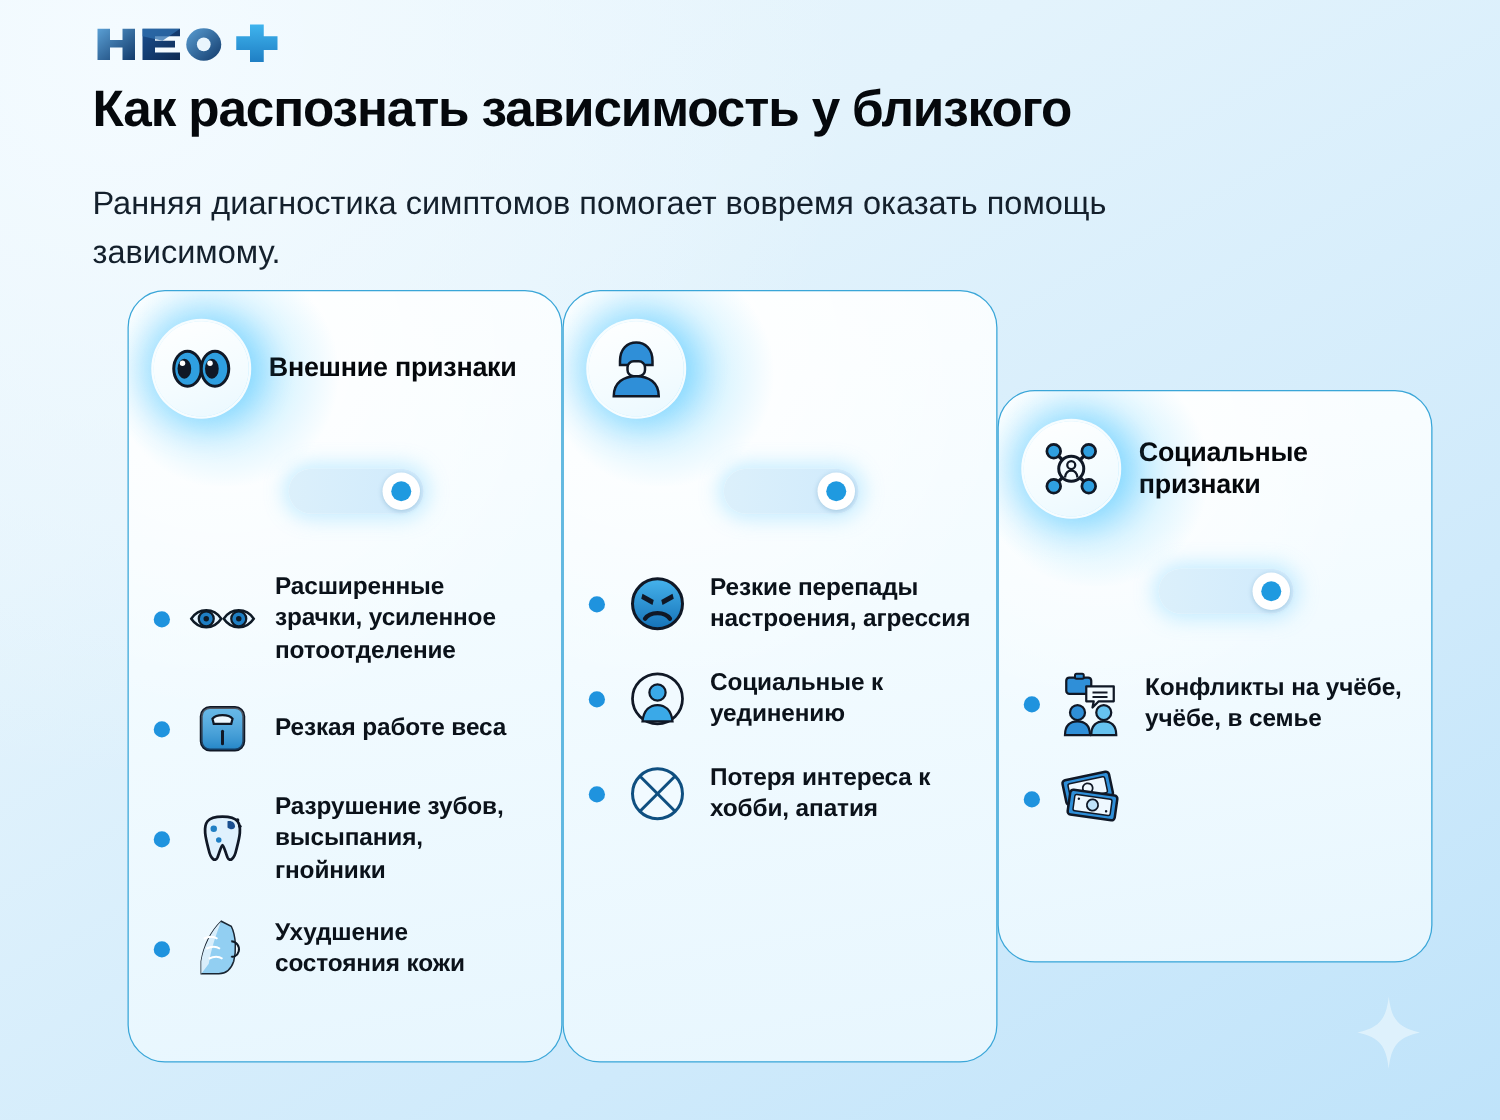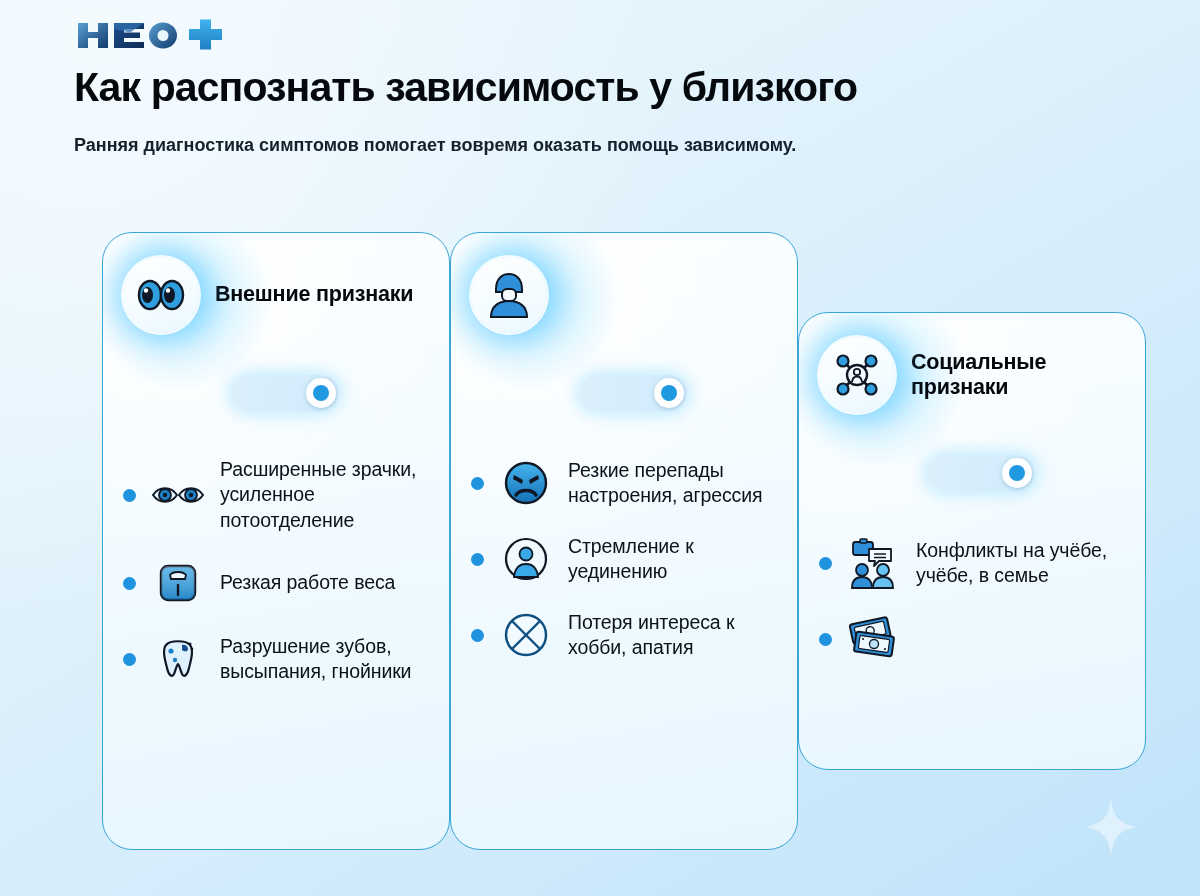--- a/index.html
+++ b/index.html
@@ -34,24 +34,24 @@
     margin-top: 14px;
     font-size: 41px;
     line-height: 1.07;
     font-weight: 700;
     letter-spacing: -0.9px;
     color: #05080c;
     white-space: nowrap;
   }
 
   .page-subtitle {
-    margin-top: 22px;
-    font-size: 18px;
+    margin-top: 33px;
+    font-size: 26px;
     line-height: 1.5;
-    font-weight: 700;
+    font-weight: 400;
     color: #14202c;
     max-width: 900px;
   }
 
   
   .cards {
     position: absolute;
     top: 232px;
     left: 58px;
     right: 42px;
@@ -145,20 +145,21 @@
     background: #1f9ae0;
   }
 
   
   .list { display: flex; flex-direction: column; }
   .list-item {
     display: flex;
     align-items: center;
     gap: 14px;
     padding: 12px 0;
+    font-weight: bold;
   }
   .bullet {
     flex: 0 0 auto;
     width: 13px; height: 13px;
     border-radius: 50%;
     background: #1f93de;
   }
   .item-icon {
     flex: 0 0 auto;
     width: 56px; height: 52px;
@@ -287,20 +288,34 @@
             <circle cx="15" cy="15" r="2.6" fill="#1f7fc4"></circle>
             <circle cx="19" cy="24" r="2.2" fill="#1f7fc4"></circle>
             <path d="M26 9 C29 8 32 10 32 13 C32 16 28 16 26 14 Z" fill="#1b4f8f"></path>
             <circle cx="34" cy="8" r="1.5" fill="#101826"></circle>
             <circle cx="36" cy="13" r="1.3" fill="#101826"></circle>
           </svg>
         </span>
         <span class="item-text">Разрушение зубов, высыпания, гнойники</span>
       </div>
 
+      <div class="list-item">
+        <span class="bullet"></span>
+        <span class="item-icon">
+          <svg width="46" height="48" viewBox="0 0 46 48">
+            <path d="M22 2 C14 10 8 22 6 34 L6 44 L20 44 C26 44 30 40 32 34 C34 26 34 14 30 6 Z" fill="#8ecdf2" stroke="#0f1a26" stroke-width="1.2" opacity="0.95"></path>
+            <path d="M22 2 C18 12 14 24 12 36 L6 44 L6 34 C8 22 14 10 22 2 Z" fill="#d9eefb"></path>
+            <path d="M30 18 C34 18 37 22 36 26 C35 30 31 31 30 30" fill="none" stroke="#0f1a26" stroke-width="1.6"></path>
+            <path d="M8 16 C12 14 16 14 19 16" fill="none" stroke="#ffffff" stroke-width="1.6"></path>
+            <path d="M10 24 C14 22 18 22 21 24" fill="none" stroke="#ffffff" stroke-width="1.6"></path>
+            <path d="M12 32 C16 30 20 30 23 32" fill="none" stroke="#ffffff" stroke-width="1.6"></path>
+          </svg>
+        </span>
+        <span class="item-text">Ухудшение состояния кожи</span>
+      </div>
 
     </div>
   </section>
 
   <section class="card tall">
     <div class="card-glow"></div>
 
     <div class="card-head">
       <div class="head-icon">
         <svg width="46" height="48" viewBox="0 0 46 48">
@@ -340,21 +355,21 @@
 
       <div class="list-item">
         <span class="bullet"></span>
         <span class="item-icon">
           <svg width="46" height="46" viewBox="0 0 46 46">
             <circle cx="23" cy="23" r="20" fill="#f1faff" stroke="#101826" stroke-width="2.2"></circle>
             <circle cx="23" cy="18" r="6.5" fill="#3aa9e8" stroke="#101826" stroke-width="1.8"></circle>
             <path d="M11 41 C12 32 17 28 23 28 C29 28 34 32 35 41 Z" fill="#3aa9e8" stroke="#101826" stroke-width="1.8"></path>
           </svg>
         </span>
-        <span class="item-text">Стремление к уединению</span>
+        <span class="item-text">Социальные к уединению</span>
       </div>
 
       <div class="list-item">
         <span class="bullet"></span>
         <span class="item-icon">
           <svg width="46" height="46" viewBox="0 0 46 46">
             <circle cx="23" cy="23" r="20" fill="#f1faff" stroke="#0f4f80" stroke-width="2.4"></circle>
             <line x1="9" y1="9" x2="37" y2="37" stroke="#0f4f80" stroke-width="2.4"></line>
             <line x1="37" y1="9" x2="9" y2="37" stroke="#0f4f80" stroke-width="2.4"></line>
           </svg>

